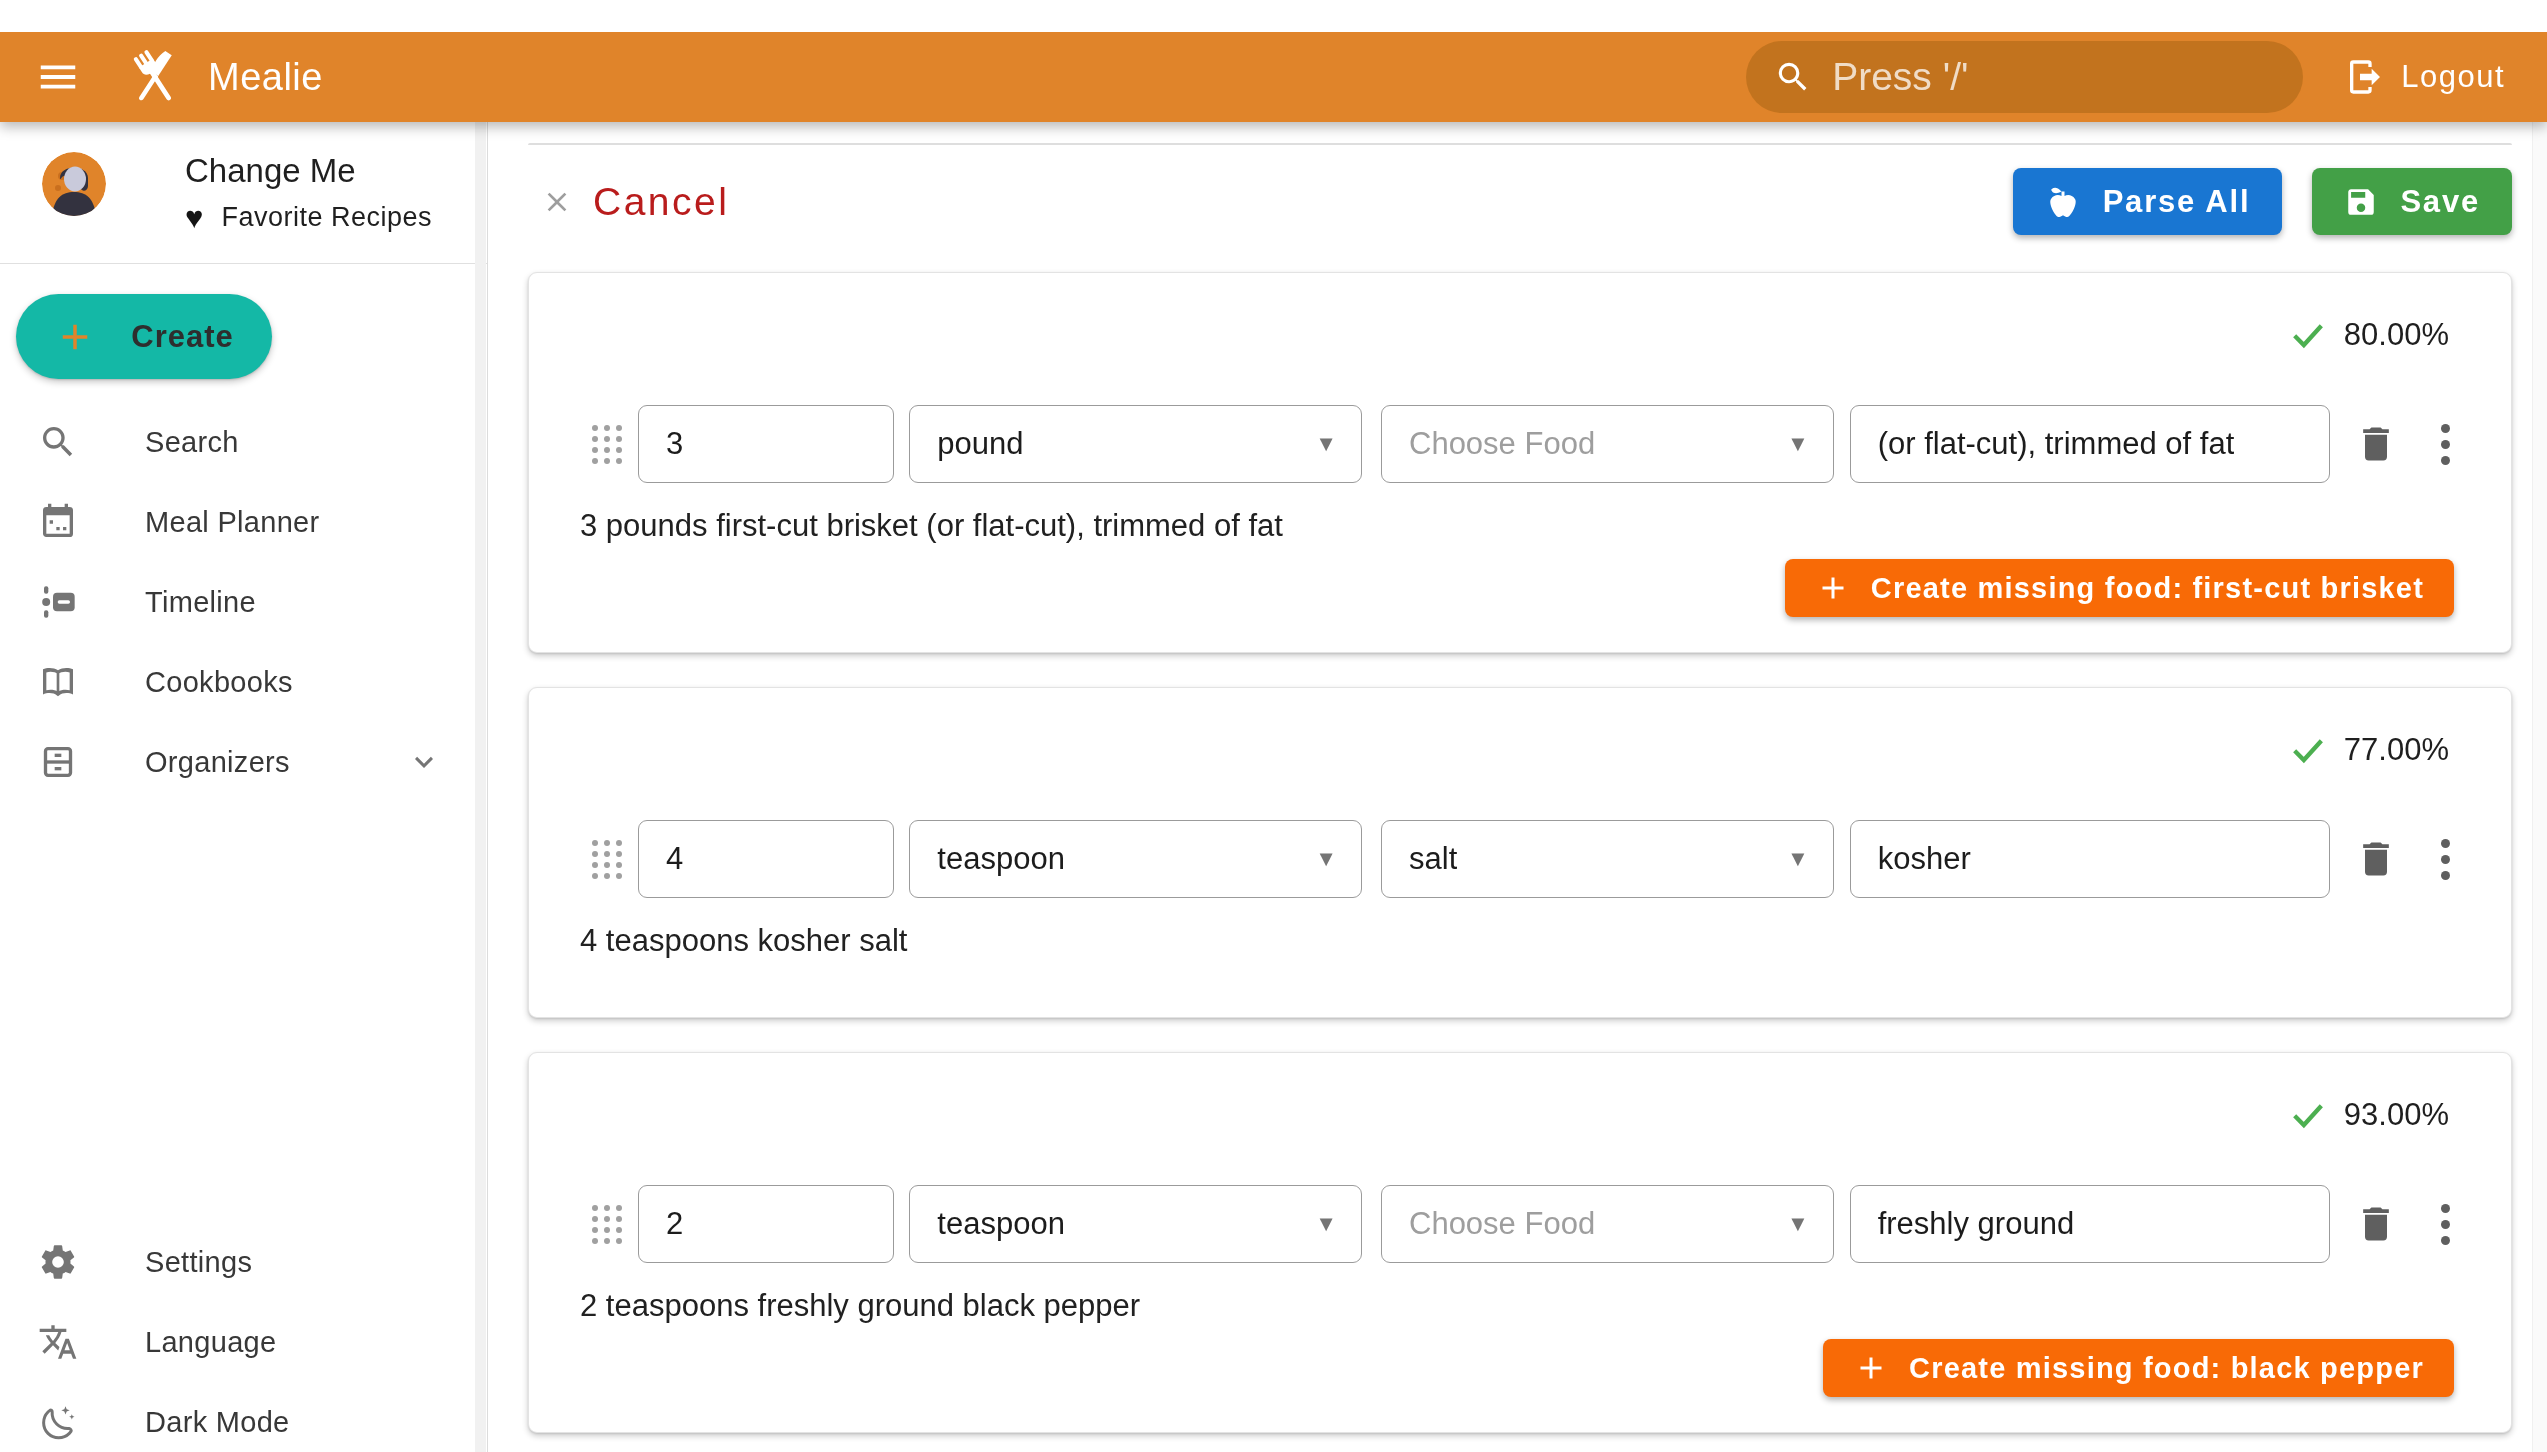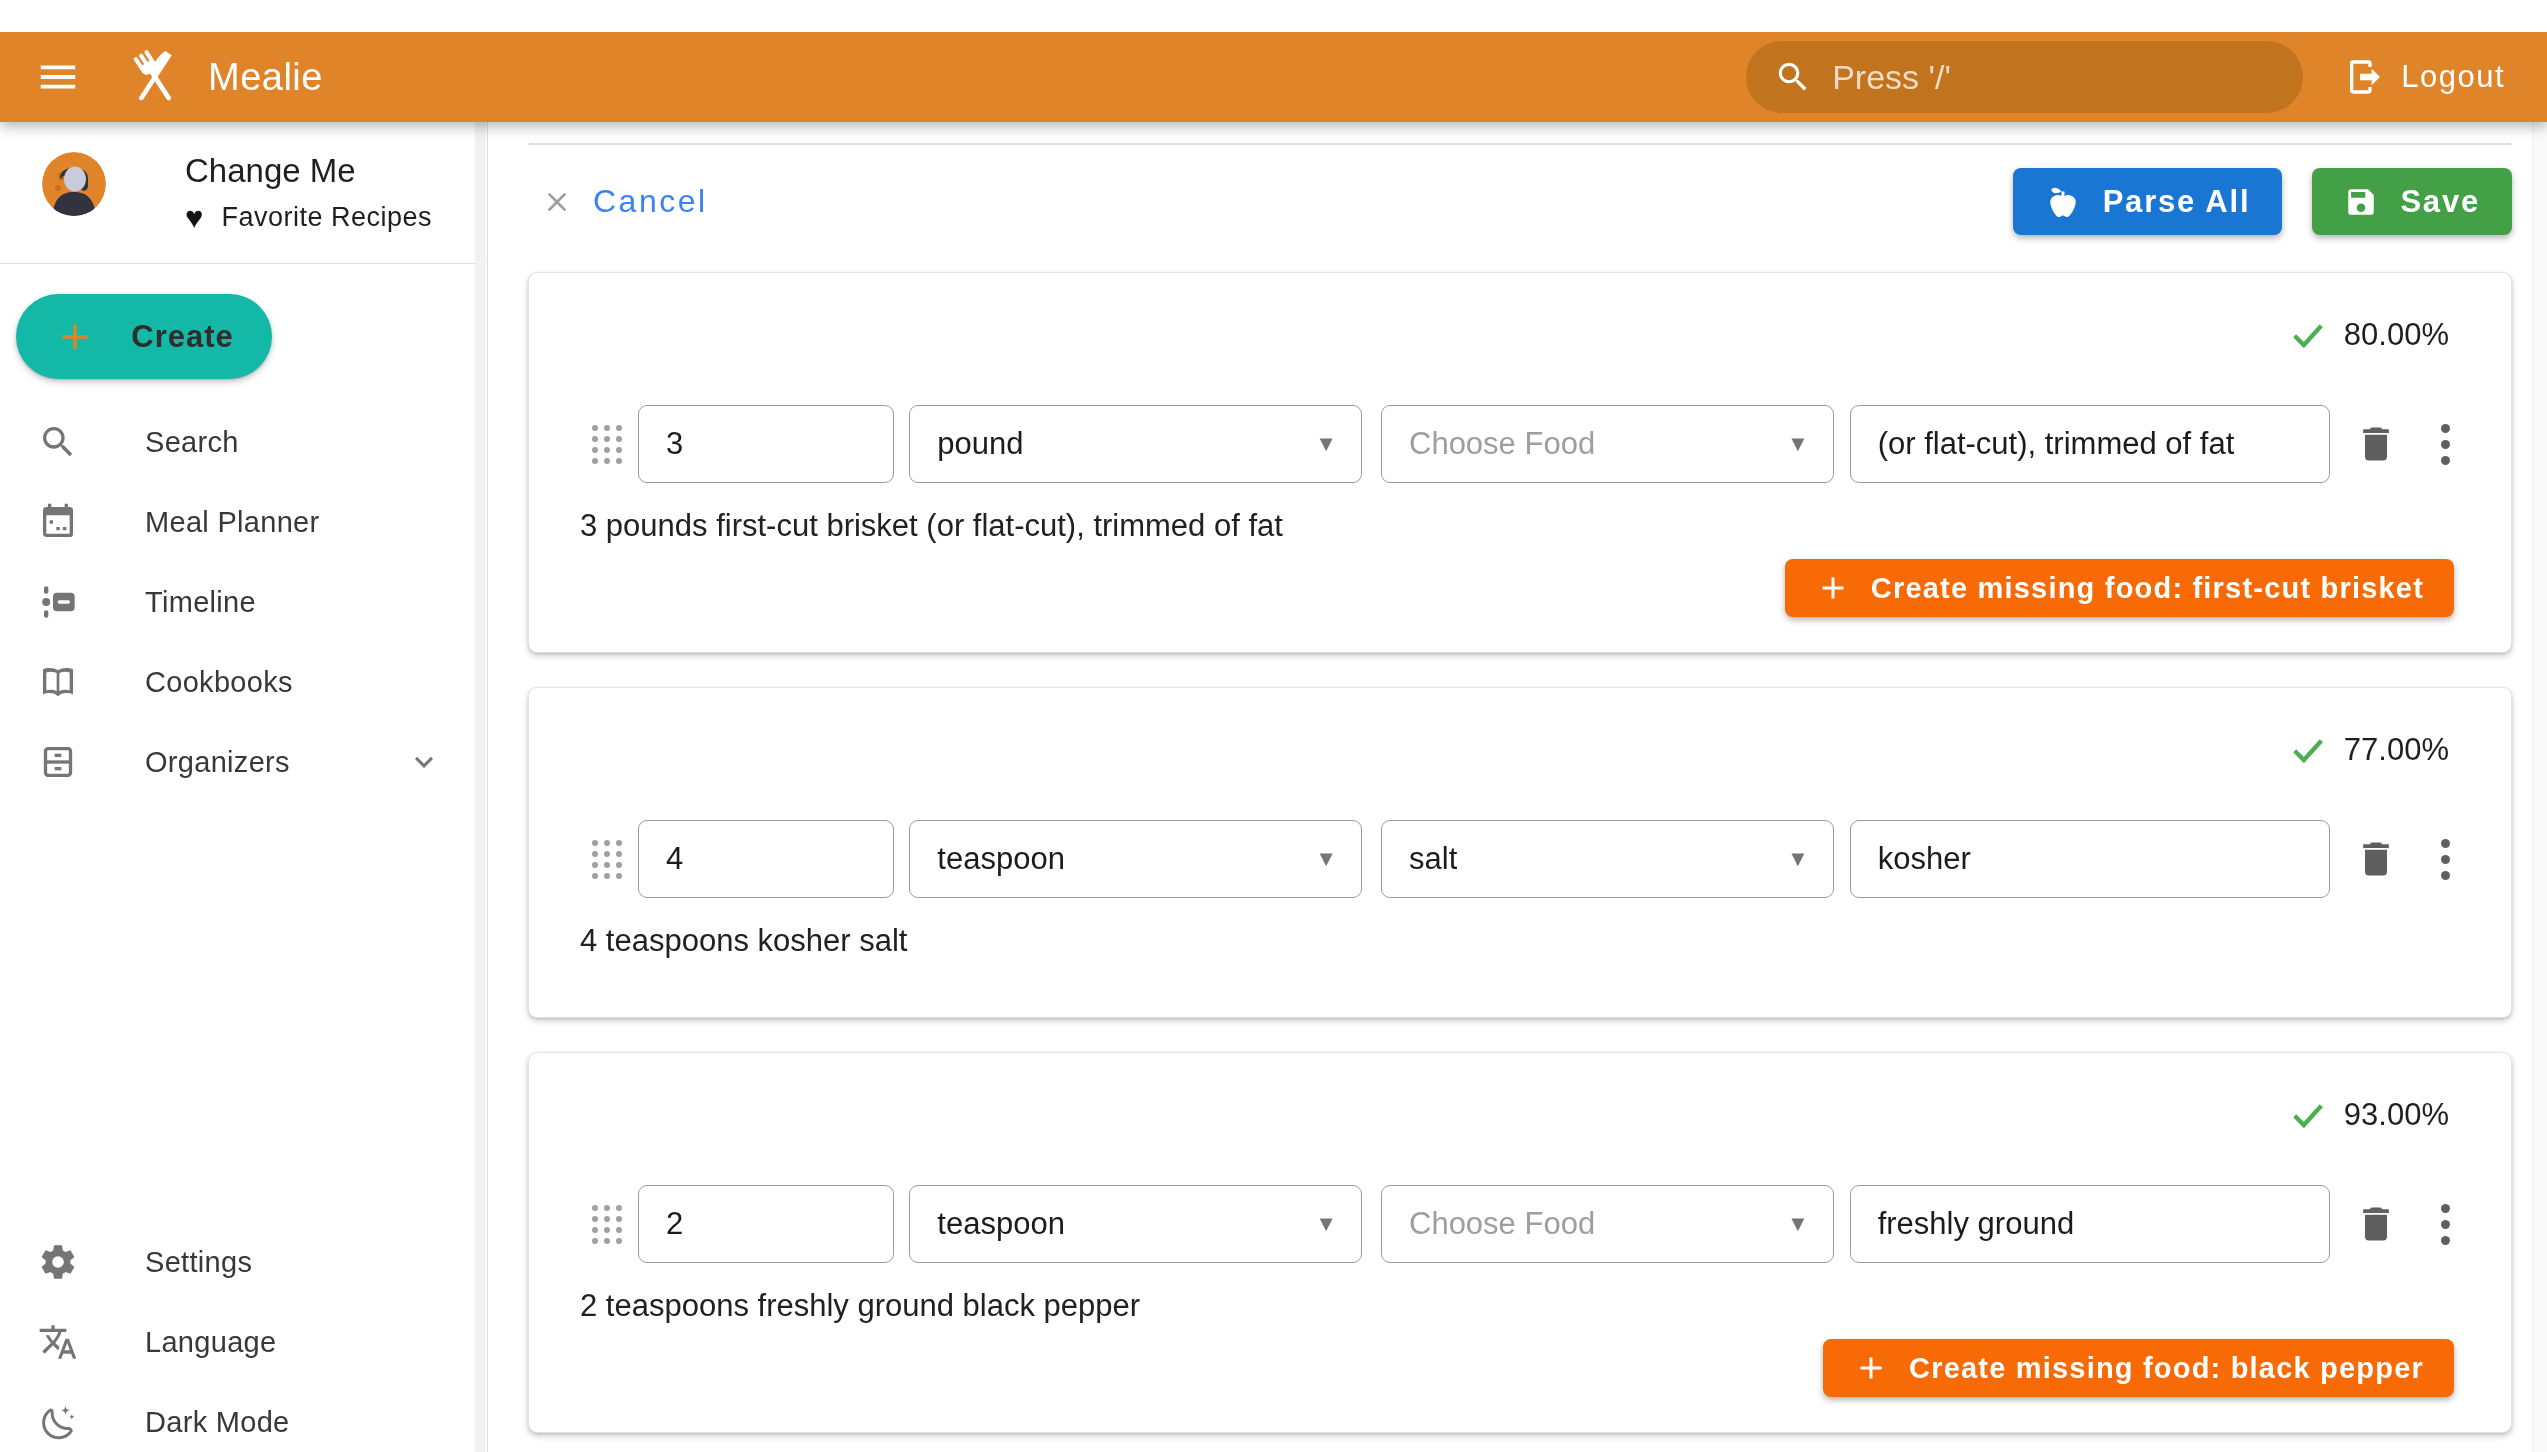--- a/index.html
+++ b/index.html
@@ -14,21 +14,21 @@
     box-shadow: 0 5px 12px rgba(0,0,0,0.28); z-index: 10;
   }
   .hamburger { margin-left: 34px; width: 48px; height: 48px; display: flex; align-items: center; justify-content: center; cursor: pointer; }
   .logo { margin-left: 42px; width: 62px; height: 62px; }
   .app-title { color: #fff; font-size: 38px; font-weight: 500; margin-left: 22px; letter-spacing: 0.5px; }
   .header-spacer { flex: 1; }
   .search-pill {
     width: 557px; height: 72px; border-radius: 36px; background: #C2731E;
     display: flex; align-items: center; padding: 0 28px; margin-right: 42px; cursor: text;
   }
-  .search-pill .ph { color: rgba(255,255,255,0.75); font-size: 34px; margin-left: 20px; }
+  .search-pill .ph { color: rgba(255,255,255,0.75); font-size: 39px; margin-left: 20px; }
   .logout { display: flex; align-items: center; gap: 16px; margin-right: 42px; cursor: pointer; }
   .logout span { color: #fff; font-size: 31px; font-weight: 500; letter-spacing: 1.5px; }
 
   
   .sidebar {
     position: absolute; top: 90px; left: 0; width: 488px; bottom: 0;
     background: #fff; border-right: 1px solid #dcdcdc;
   }
   .sidebar-scroll-track { position: absolute; top: 0; right: 1px; width: 11px; bottom: 0; background: #f1f1f1; }
   .user-card { padding: 30px 0 0 42px; display: flex; cursor: pointer; gap: 40px; }
@@ -54,21 +54,21 @@
   .sidebar-footer { position: absolute; bottom: 23px; left: 0; right: 0; }
 
   
   .main { position: absolute; top: 90px; left: 489px; right: 0; bottom: 0; background: #fff; }
   .card-above-edge { position: absolute; top: 21px; left: 39px; right: 35px; height: 2px; background: #dedede; border-radius: 2px 2px 0 0; }
   .main-scroll-track { position: absolute; top: 0; right: 0; width: 15px; bottom: 0; background: #fafafa; border-left: 1px solid #f0f0f0; }
 
   .toolbar { display: flex; align-items: center; padding: 46px 35px 0 52px; }
   .cancel-btn { display: flex; align-items: center; gap: 20px; cursor: pointer; }
   .cancel-btn svg { width: 32px; height: 32px; }
-  .cancel-btn span { color: #3b82f6; font-size: 32px; font-weight: 500; letter-spacing: 2.5px; }
+  .cancel-btn span { color: #b91c1c; font-size: 39px; font-weight: 500; letter-spacing: 2.5px; }
   .toolbar .grow { flex: 1; }
   .btn { height: 67px; border-radius: 8px; border: none; display: flex; align-items: center; gap: 22px;
          padding: 0 32px; cursor: pointer; box-shadow: 0 3px 6px rgba(0,0,0,0.3);
          color: #fff; font-size: 31px; font-weight: 600; letter-spacing: 1.8px; font-family: inherit; }
   .btn svg { flex: none; }
   .btn-parse { background: #1976D2; margin-right: 30px; }
   .btn-save { background: #43A047; }
 
   .cards { padding: 37px 35px 0 39px; display: flex; flex-direction: column; gap: 34px; }
   .card {

